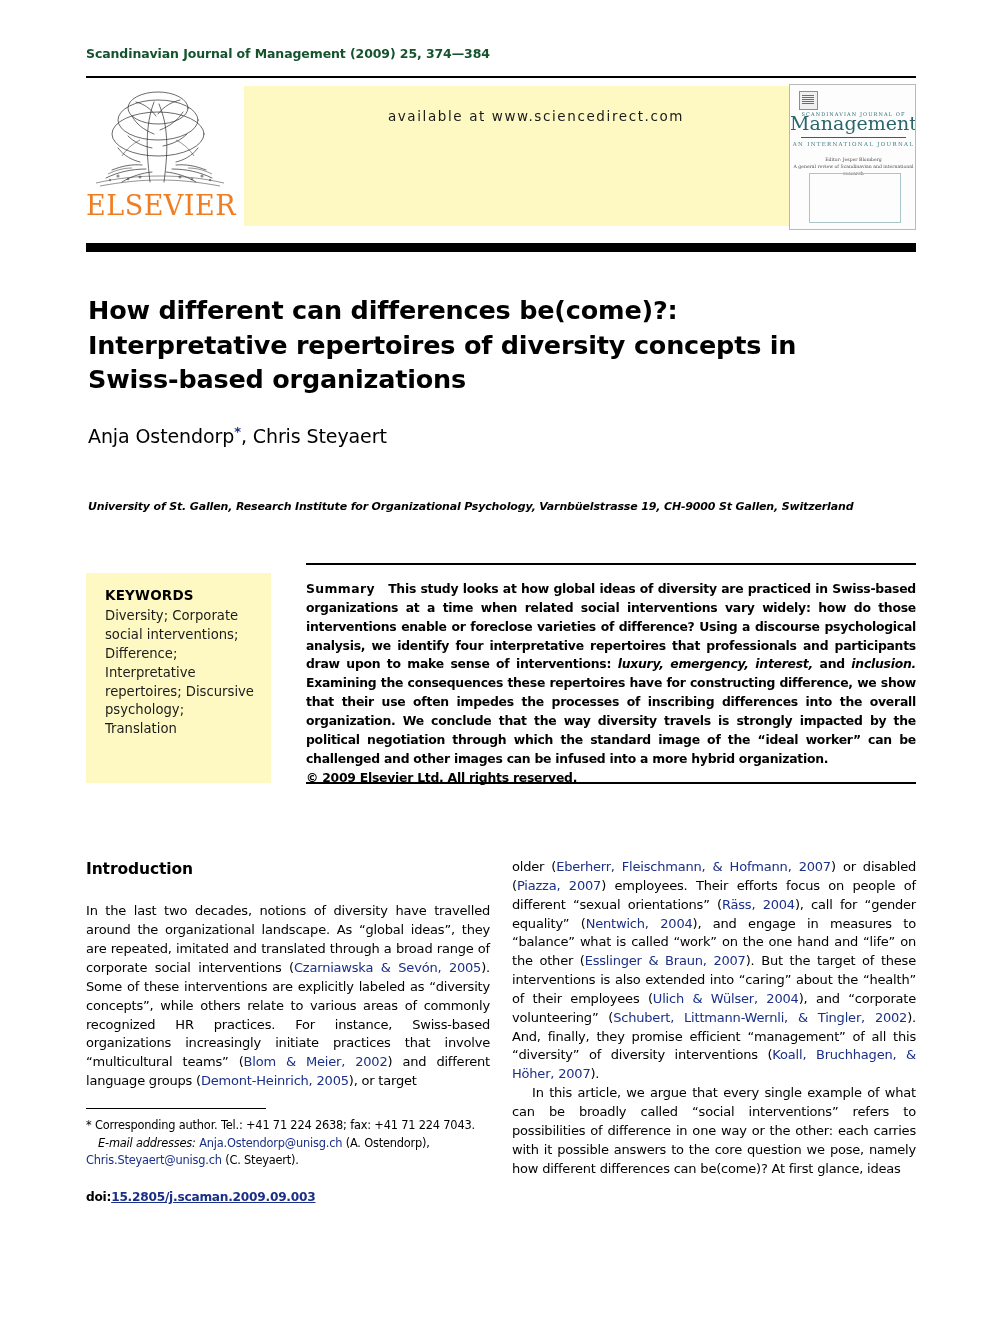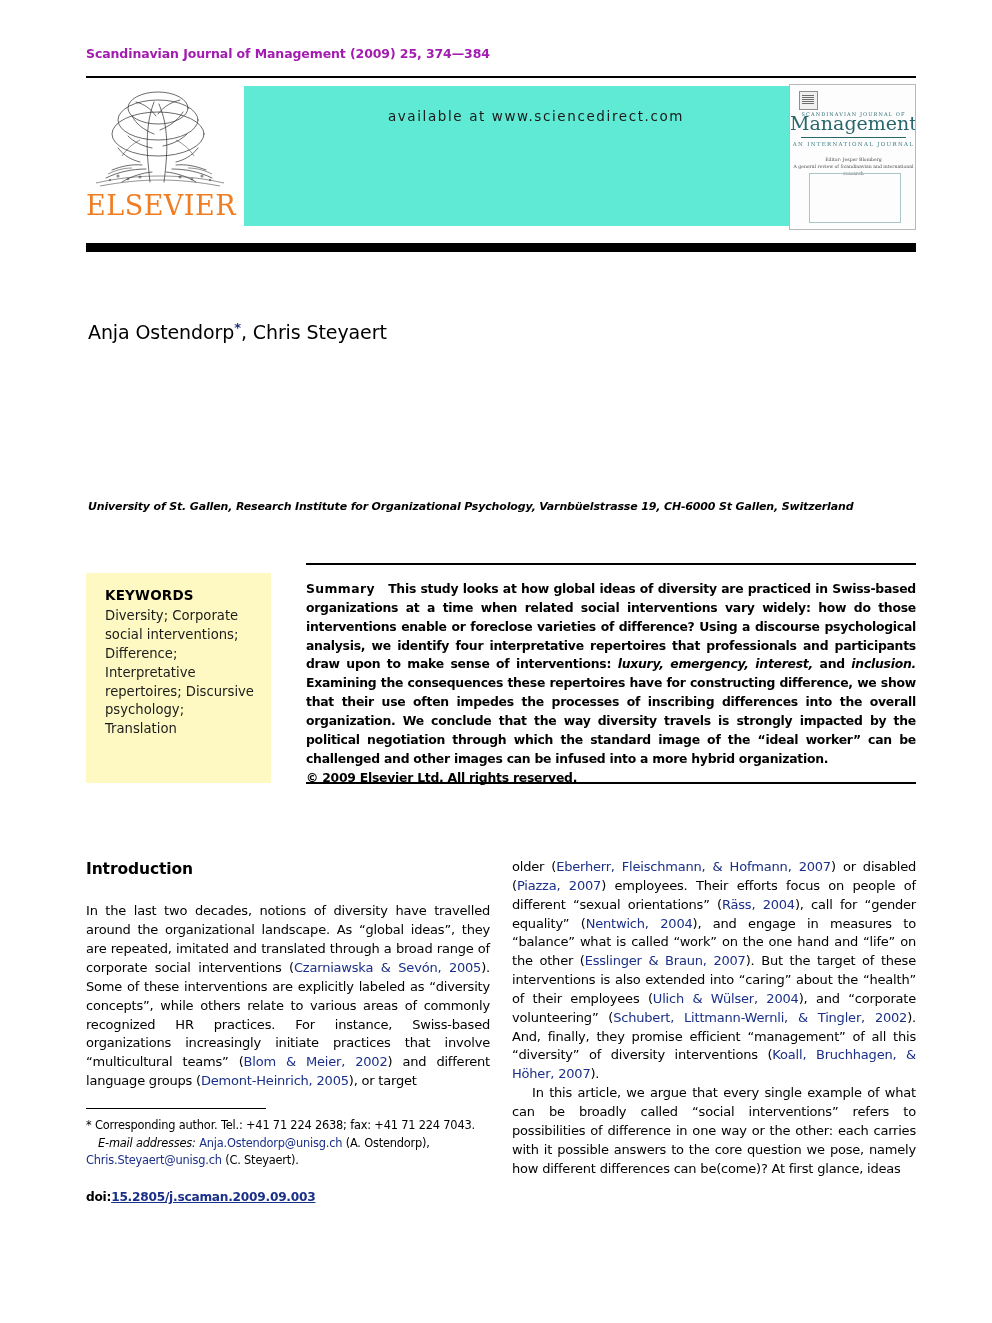--- a/index.html
+++ b/index.html
@@ -24,21 +24,21 @@
 
   
   .running-head {
     position: absolute;
     left: 86px;
     top: 46px;
     font-family: "DejaVu Sans", sans-serif;
     font-size: 12.5px;
     font-weight: bold;
     letter-spacing: -0.1px;
-    color: #a21caf;
+    color: #14532d;
   }
   .rule-top {
     position: absolute;
     left: 86px;
     top: 76px;
     width: 830px;
     height: 2px;
     background: #000;
   }
 
@@ -73,21 +73,21 @@
     letter-spacing: 0.5px;
     color: #f07d22;
     line-height: 1;
   }
   .sd-banner {
     position: absolute;
     left: 158px;
     top: 2px;
     width: 584px;
     height: 140px;
-    background: #5eead4;
+    background: #fef9c3;
   }
   .sd-avail {
     position: absolute;
     left: 0; top: 22px;
     width: 584px;
     text-align: center;
     font-family: "DejaVu Sans", sans-serif;
     font-size: 13.5px;
     letter-spacing: 1.6px;
     color: #1a1a1a;
@@ -461,24 +461,29 @@
         <div>A general review of Scandinavian and international research</div>
       </div>
       <div class="cover-box"></div>
     </div>
 
   </div>
 
   <div class="rule-thick"></div>
 
   <div class="title-block">
+    <h1 class="art-title">
+      <span>How different can differences be(come)?:</span><br>
+      <span>Interpretative repertoires of diversity concepts in</span><br>
+      <span>Swiss-based organizations</span>
+    </h1>
     <div class="authors"><span>Anja Ostendorp</span><span class="aster">*</span><span>, Chris Steyaert</span></div>
   </div>
 
-  <div class="affil">University of St. Gallen, Research Institute for Organizational Psychology, Varnbüelstrasse 19, CH-6000 St Gallen, Switzerland</div>
+  <div class="affil">University of St. Gallen, Research Institute for Organizational Psychology, Varnbüelstrasse 19, CH-9000 St Gallen, Switzerland</div>
 
   <div class="rule-abs-top"></div>
 
   <div class="keywords-box">
     <div class="kw-inner">
       <div class="kw-head">KEYWORDS</div>
       <div class="kw-list">Diversity; Corporate social interventions; Difference; Interpretative repertoires; Discursive psychology; Translation</div>
     </div>
   </div>
 

